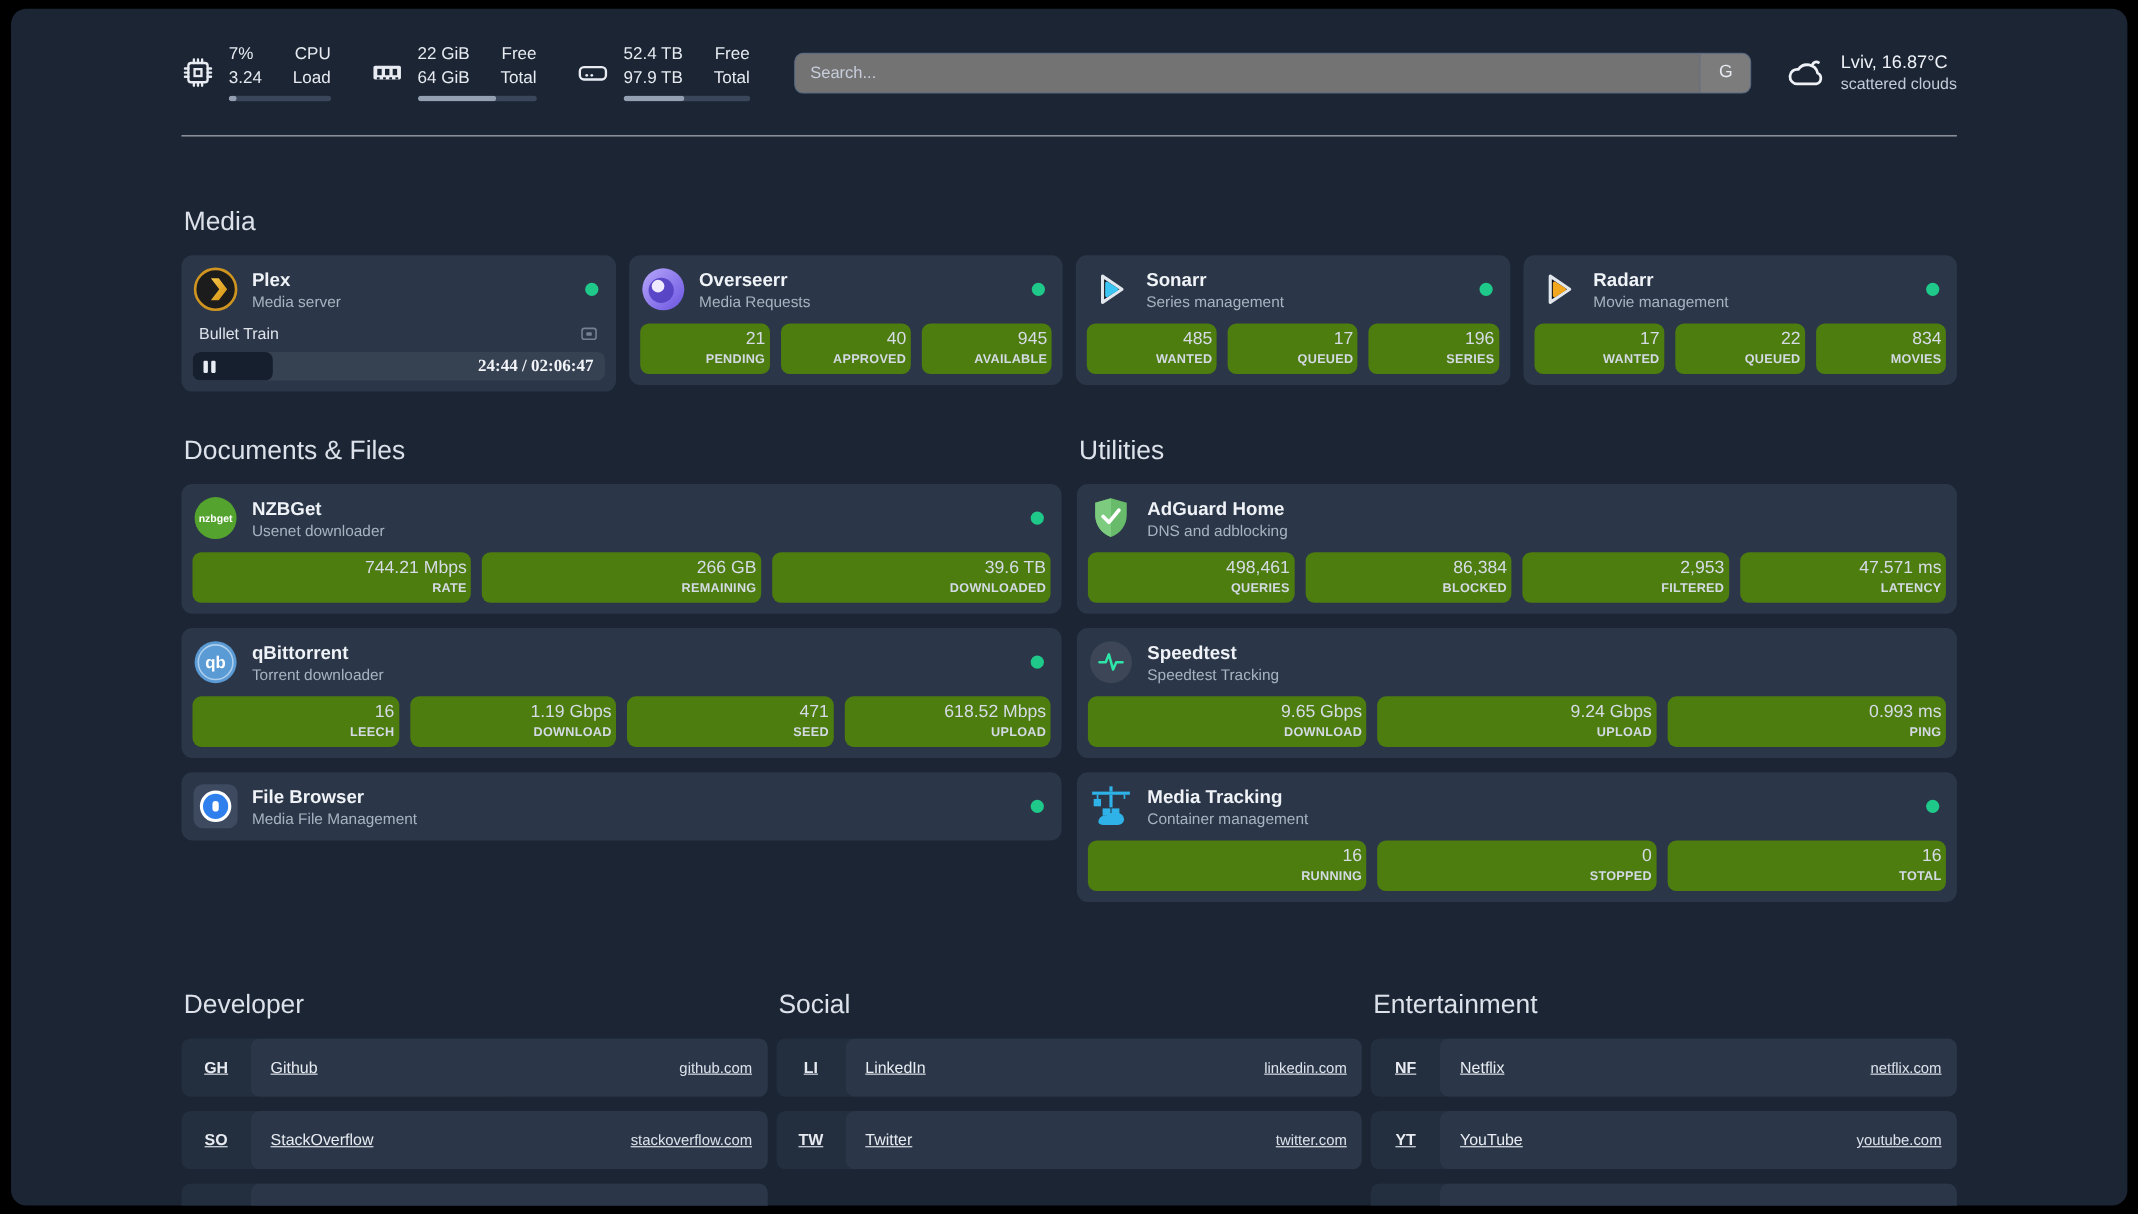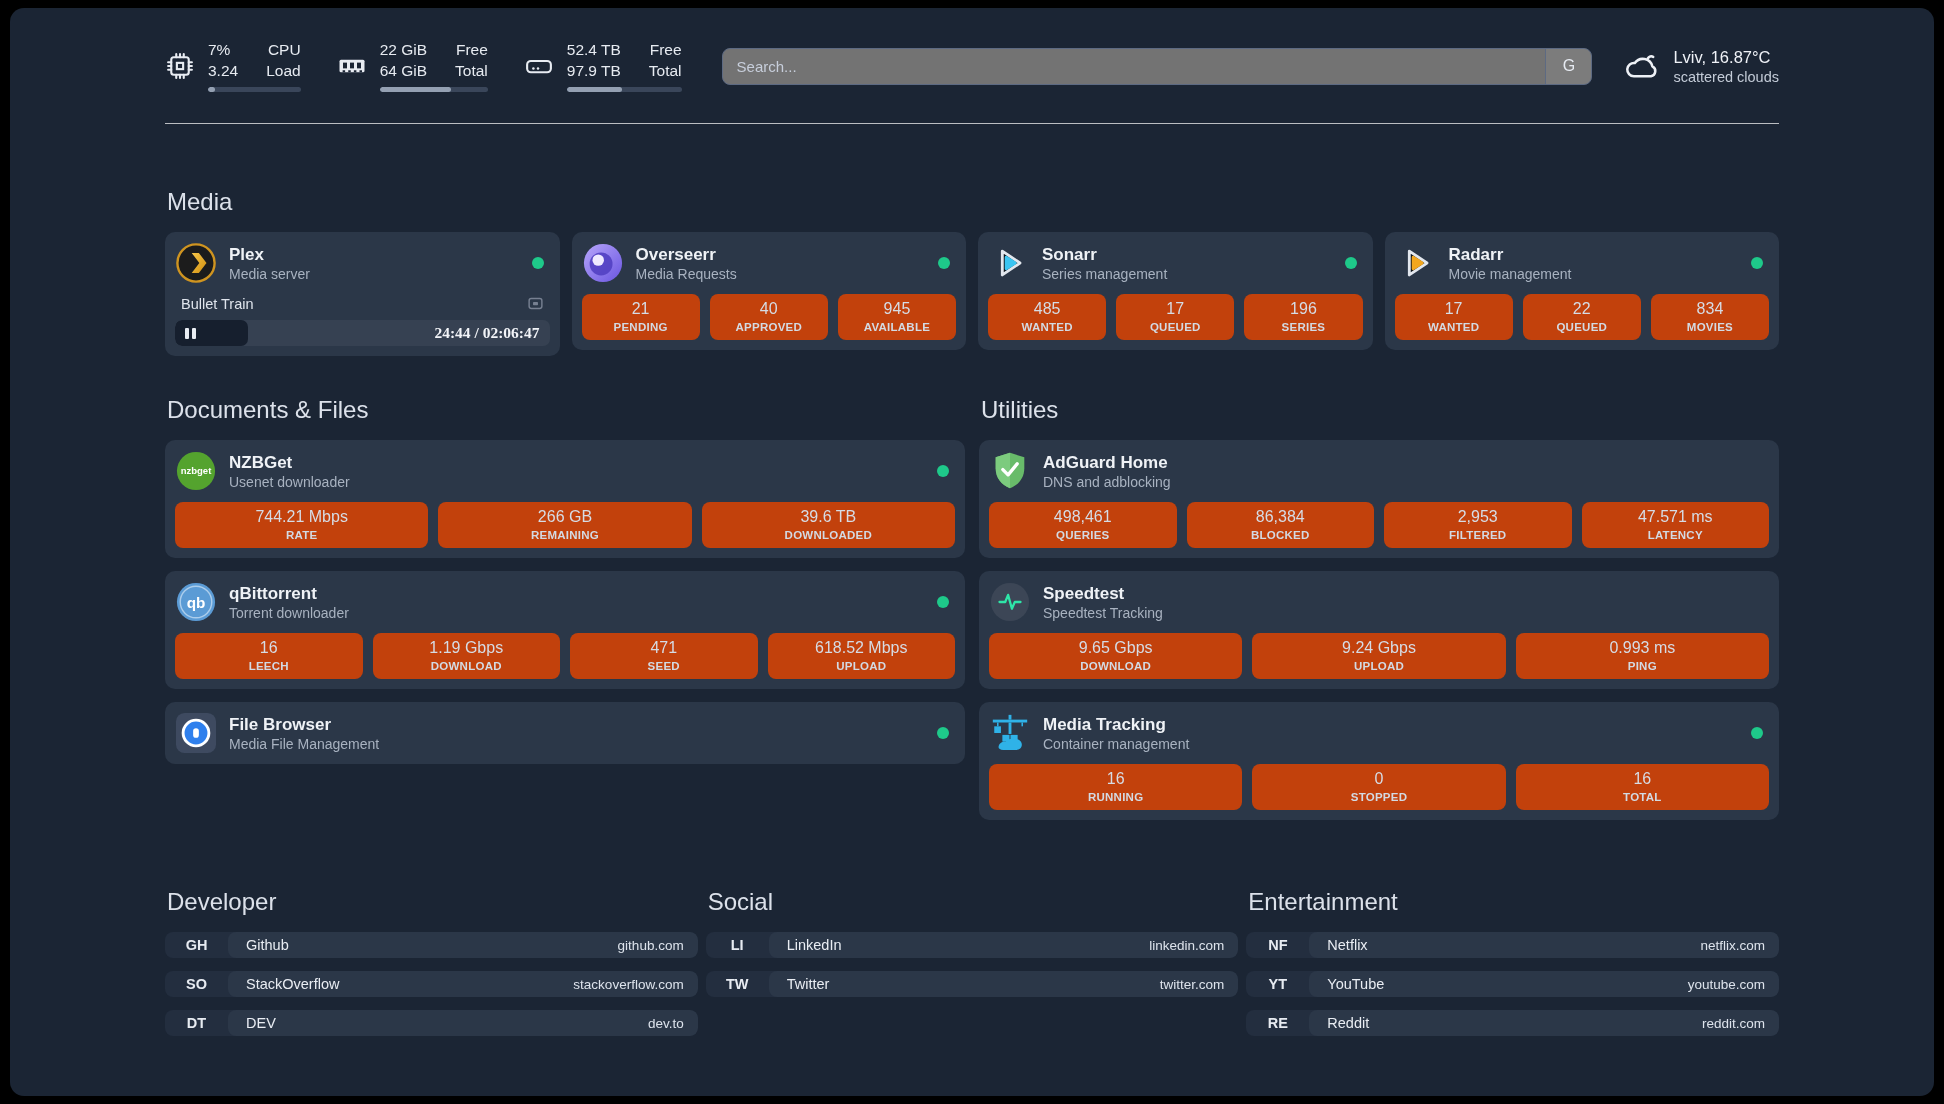--- a/index.html
+++ b/index.html
@@ -57,42 +57,42 @@
 
   .card { background:#2b3748; border-radius:10px; padding:10px; }
   .card-head { display:flex; align-items:center; gap:12px; cursor:pointer; }
   .svc-icon { width:42px; height:42px; flex:none; display:flex; }
   .svc-names { display:flex; flex-direction:column; }
   .svc-title { font-size:17px; font-weight:600; color:#eff2f6; line-height:1.25; }
   .svc-desc { font-size:14px; color:#a8b2c0; margin-top:1px; }
   .status-dot { width:12px; height:12px; border-radius:50%; background:#1ec98a; margin:0 6px 0 auto; flex:none; }
 
   .stats-row { display:flex; gap:10px; margin-top:10px; }
-  .stat { flex:1; background:#c2410c; border-radius:8px; padding:6px 4px 7px; text-align:center; }
+  .stat { flex:1; background:#4d7c0f; border-radius:8px; padding:6px 4px 7px; text-align:right; }
   .stat-value { font-size:16px; color:#d6dce5; }
   .stat-label { font-size:11.5px; font-weight:700; color:#d3dae3; margin-top:3px; letter-spacing:.25px; }
 
   
   .player { margin-top:8px; }
   .player-row { display:flex; align-items:center; justify-content:space-between; padding:3px 6px 4px; }
   .player-title { font-size:14.5px; color:#dfe4ec; }
   .cast-icon { width:17px; height:17px; display:flex; opacity:.8; }
   .player-bar { position:relative; height:26px; margin-top:4px; background:rgba(255,255,255,0.055); border-radius:7px; display:flex; align-items:center; overflow:hidden; }
   .player-elapsed { position:absolute; left:0; top:0; bottom:0; background:#161f2e; border-radius:7px; }
   .pause { position:relative; margin-left:10px; display:flex; gap:3.5px; }
   .pause i { display:block; width:3.5px; height:11px; background:#e9edf3; border-radius:1px; }
   .player-time { position:relative; margin-left:auto; padding-right:10px; font-size:15.5px; font-weight:600; color:#f2f4f8;font-family:Liberation Serif, serif; }
 
   .two-col { margin-top:40px; display:grid; grid-template-columns:1fr 1fr; gap:14px; align-items:start; }
   .col-stack .card { margin-bottom:13px; }
-  .col-stack .card:last-child { margin-bottom:4px; }
+  .col-stack .card:last-child { margin-bottom:16px; }
 
   
   .bm-grid { margin-top:64px; display:grid; grid-template-columns:repeat(3,1fr); gap:8px; align-items:start; }
-  .bm-row { display:flex; height:26px; margin-bottom:13px; border-radius:8px; background:#232e3f; overflow:hidden; cursor:pointer; }
+  .bm-row { display:flex; height:53px; margin-bottom:13px; border-radius:8px; background:#232e3f; overflow:hidden; cursor:pointer;text-decoration:underline; }
   .bm-abbr { width:63px; flex:none; display:flex; align-items:center; justify-content:center; font-size:14.5px; font-weight:600; color:#e7ebf1; }
   .bm-main { flex:1; background:#2b3748; border-radius:8px; display:flex; align-items:center; padding:0 14px 0 18px; }
   .bm-name { font-size:14.5px; color:#e9edf3; }
   .bm-domain { margin-left:auto; font-size:13.5px; color:#dde3ec; }
 </style>
 </head>
 <body>
 
 <div class="frame">
   <div class="container">

